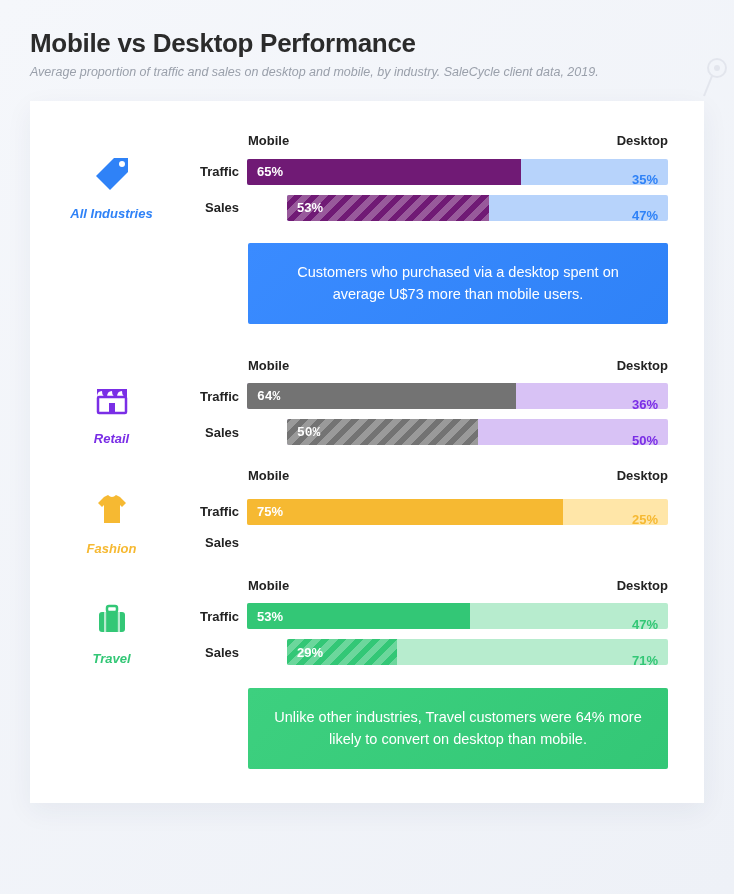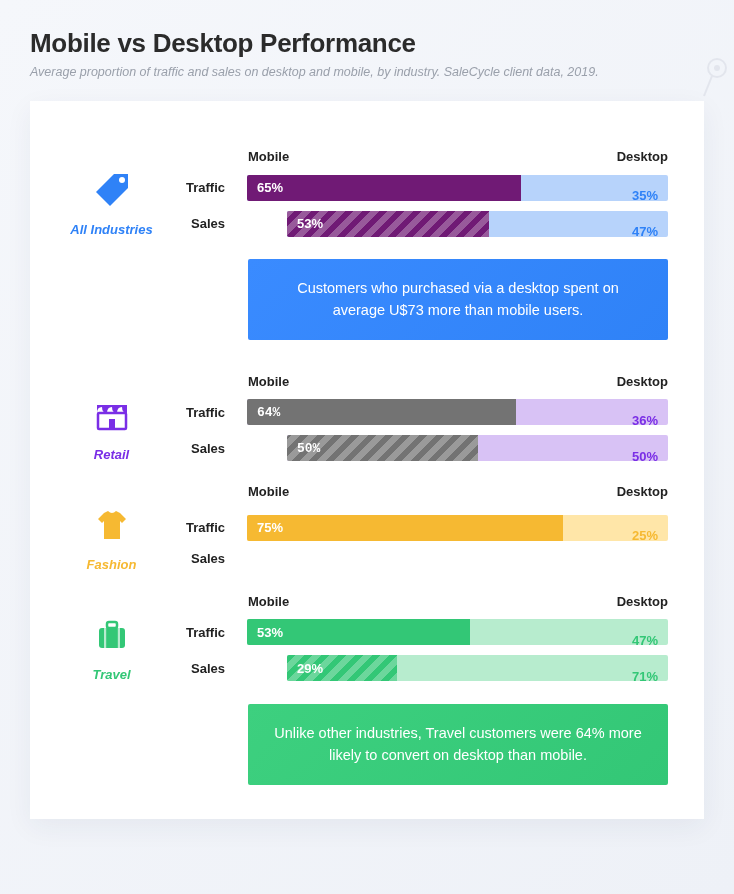--- a/index.html
+++ b/index.html
@@ -30,21 +30,21 @@
     box-shadow: 0 8px 26px rgba(40,50,80,0.06);
     padding: 30px 36px 34px 24px;
   }
   .legend-row {
     display: flex;
     margin-left: 194px;
     font-weight: 800;
     font-size: 13px;
     color: #222;
     margin-bottom: 6px;
-    margin-top: 18px;
+    margin-top: 2px;
   }
   .legend-row .left { flex: 1; }
   .legend-row .right { }
   .section { margin-bottom: 22px; }
   .section-body { display: flex; align-items: center; }
   .icon-col {
     width: 115px;
     text-align: center;
     font-style: italic;
   }
@@ -59,21 +59,21 @@
     align-items: center;
     margin: 4px 0 10px 0;
   }
   .bar-row:last-child { margin-bottom: 0; gap: 40px; }
   .row-label {
     width: 78px;
     text-align: right;
     font-size: 13px;
     font-weight: 700;
     color: #222;
-    padding-right: 22px;
+    padding-right: 8px;
   }
   .bar-track {
     flex: 1;
     height: 26px;
     position: relative;
     border-radius: 2px;
     overflow: hidden;
   }
   .bar-mobile {
     position: absolute;

